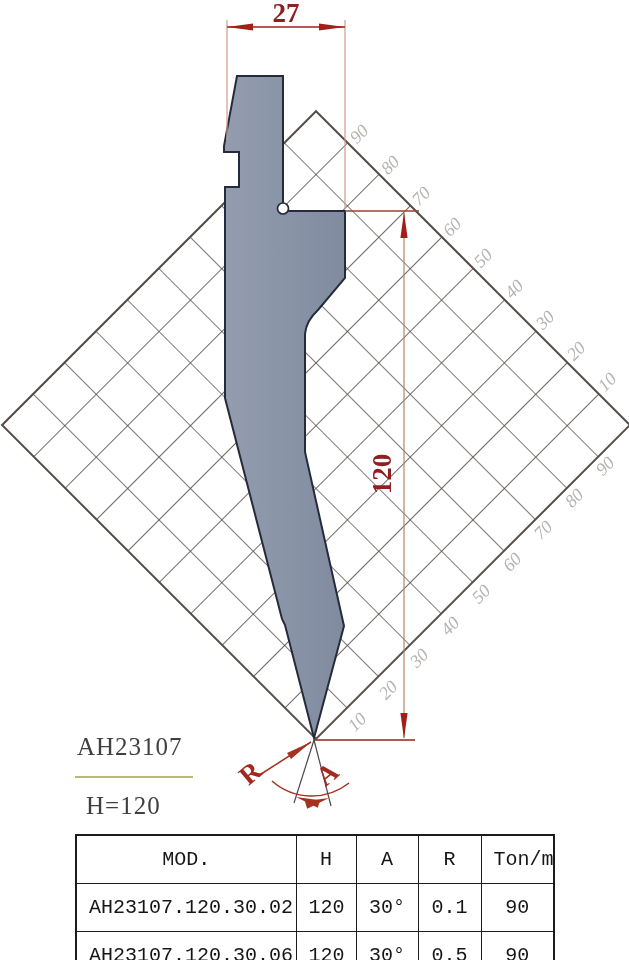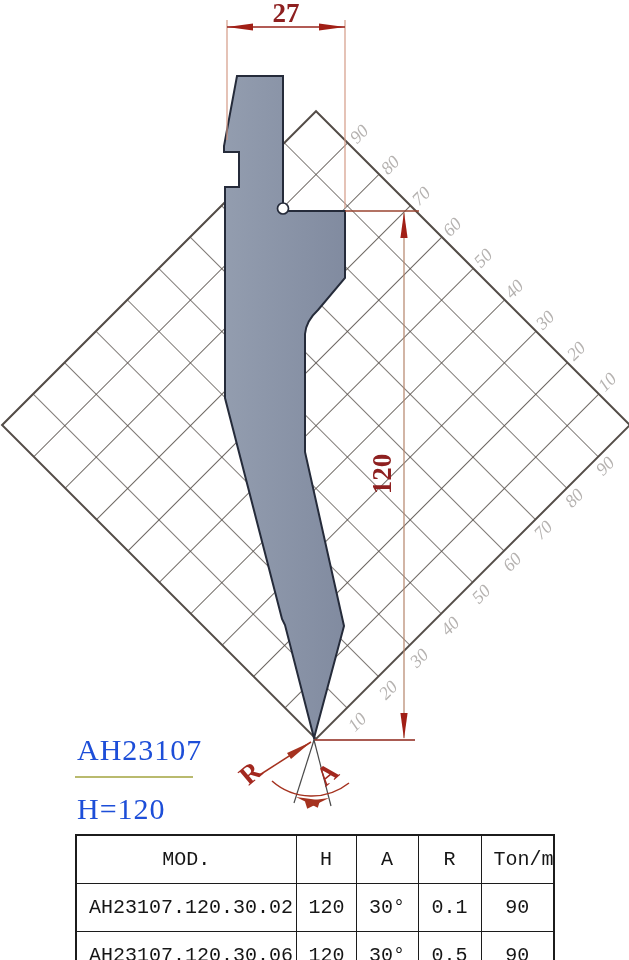--- a/index.html
+++ b/index.html
@@ -24,32 +24,32 @@
   }
   .ra-text{
     font-family:"Liberation Serif",serif;
     font-weight:bold;
     font-size:27px;
     fill:#a3281f;
     text-anchor:middle;
   }
   .green-label{
     position:absolute;
-    color:#1d4ed8;
+    color:#404040;
     font-family:"Liberation Serif",serif;
-    font-size:30px;
+    font-size:25px;
     letter-spacing:1px;
     white-space:nowrap;
   }
   #model-label{left:77px;top:733px;}
   #model-underline{
     position:absolute;left:75px;top:776px;width:118px;height:0;
     border-top:2px solid #b9ba6e;
   }
-  #height-label{left:77px;top:792px;}
+  #height-label{left:86px;top:792px;}
   table.spec{
     position:absolute;left:75px;top:834px;
     width:478px;
     border-collapse:collapse;
     table-layout:fixed;
     font-family:"Liberation Mono",monospace;
     font-size:20px;
     color:#161616;
     border:2px solid #1c1c1c;
   }

